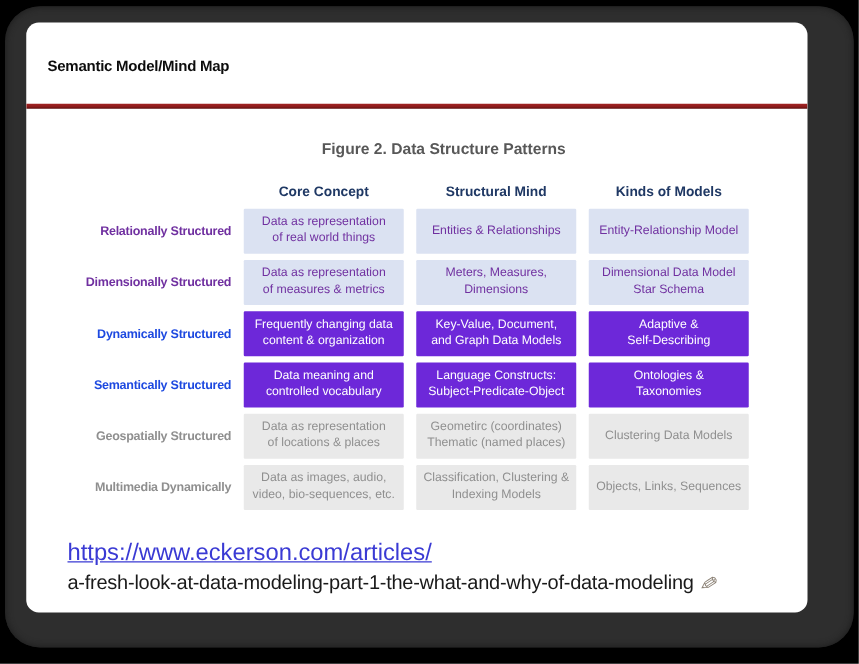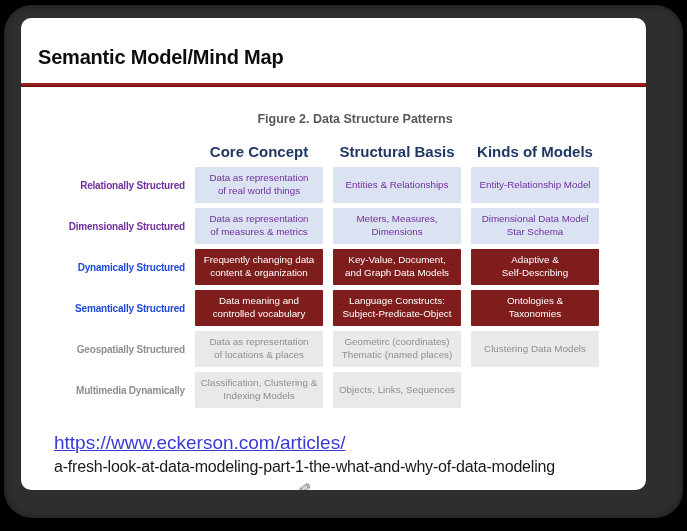--- a/index.html
+++ b/index.html
@@ -17,76 +17,76 @@
     box-shadow:inset 0 0 6px #1a1a1a;
   }
   .slide{
     position:absolute;left:21px;top:18px;width:625px;height:472px;
     background:#ffffff;
     border-radius:10px;
     overflow:hidden;
   }
   .slide-title{
     position:absolute;left:17px;top:28px;
-    font-size:20px;font-weight:700;color:#0d0d0d;
+    font-size:12px;font-weight:700;color:#0d0d0d;
     letter-spacing:-0.2px;
   }
   .red-divider{
     position:absolute;left:0;right:0;top:65px;height:4px;
     background:linear-gradient(to bottom,#a32424 0%,#8f1c1c 55%,#5e0f0f 100%);
   }
   .figure-caption{
     position:absolute;left:0;top:94px;width:668px;
     text-align:center;
     font-size:12.5px;font-weight:700;color:#585858;
   }
   .pattern-grid{
     position:absolute;left:6px;top:124px;
     display:grid;
     grid-template-columns:158px 128px 128px 128px;
     grid-template-rows:20px repeat(6,36px);
     column-gap:10px;row-gap:5px;
   }
   .chead{
     display:flex;align-items:flex-end;justify-content:center;
-    font-size:15px;font-weight:700;color:#1f3864;
+    font-size:11px;font-weight:700;color:#1f3864;
     padding-bottom:2px;
   }
   .rlabel{
     display:flex;align-items:center;justify-content:flex-end;
     font-size:10px;font-weight:700;letter-spacing:-0.2px;
     text-align:right;
   }
   .rlabel.purple{color:#7030a0;}
   .rlabel.bluetext{color:#1d49e0;}
   .rlabel.graytext{color:#8f8f8f;}
   .cell{
     display:flex;align-items:center;justify-content:center;
     text-align:center;
     font-size:9.8px;line-height:1.3;
     white-space:pre-line;
     padding:2px 4px;box-sizing:border-box;
     border-radius:1px;
   }
   .cell.lav{background:#dbe2f2;color:#7030a0;}
-  .cell.hot{background:#7f1d1d;color:#ffffff;}
+  .cell.hot{background:#6d28d9;color:#ffffff;}
   .cell.gray{background:#e9e9e9;color:#8f8f8f;}
   .link-block{
     position:absolute;left:33px;top:414px;
   }
   .source-url{
     display:inline-block;
     font-size:19px;color:#3a3ad4;
     text-decoration:underline;
     margin-bottom:4px;
     cursor:pointer;
   }
   .path-row{
     display:flex;align-items:center;gap:5px;
-    font-size:16px;color:#1a1a1a;letter-spacing:-0.2px;flex-direction:column;
+    font-size:16px;color:#1a1a1a;letter-spacing:-0.2px;
   }
   .quill-icon{
     display:inline-block;
     font-size:17px;color:#8b8175;
     transform:rotate(12deg) scaleX(-1);
     line-height:1;
   }
 </style>
 </head>
 <body>
@@ -95,21 +95,21 @@
 
 <div class="slide">
 
   <div class="slide-title">Semantic Model/Mind Map</div>
   <div class="red-divider"></div>
   <div class="figure-caption">Figure 2. Data Structure Patterns</div>
 
   <div class="pattern-grid">
     <div></div>
     <div class="chead">Core Concept</div>
-    <div class="chead">Structural Basis</div>
+    <div class="chead">Structural Mind</div>
     <div class="chead">Kinds of Models</div>
 
     <div class="rlabel purple">Relationally Structured</div>
     <div class="cell lav">Data as representation
 of real world things</div>
     <div class="cell lav">Entities &amp; Relationships</div>
     <div class="cell lav">Entity-Relationship Model</div>
 
     <div class="rlabel purple">Dimensionally Structured</div>
     <div class="cell lav">Data as representation
@@ -136,20 +136,22 @@
 Taxonomies</div>
 
     <div class="rlabel graytext">Geospatially Structured</div>
     <div class="cell gray">Data as representation
 of locations &amp; places</div>
     <div class="cell gray">Geometirc (coordinates)
 Thematic (named places)</div>
     <div class="cell gray">Clustering Data Models</div>
 
     <div class="rlabel graytext">Multimedia Dynamically</div>
+    <div class="cell gray">Data as images, audio,
+video, bio-sequences, etc.</div>
     <div class="cell gray">Classification, Clustering &amp;
 Indexing Models</div>
     <div class="cell gray">Objects, Links, Sequences</div>
   </div>
 
   <div class="link-block">
     <a class="source-url" href="#">https://www.eckerson.com/articles/</a>
     <div class="path-row">
       <span>a-fresh-look-at-data-modeling-part-1-the-what-and-why-of-data-modeling</span>
       <span class="quill-icon">✎</span>

